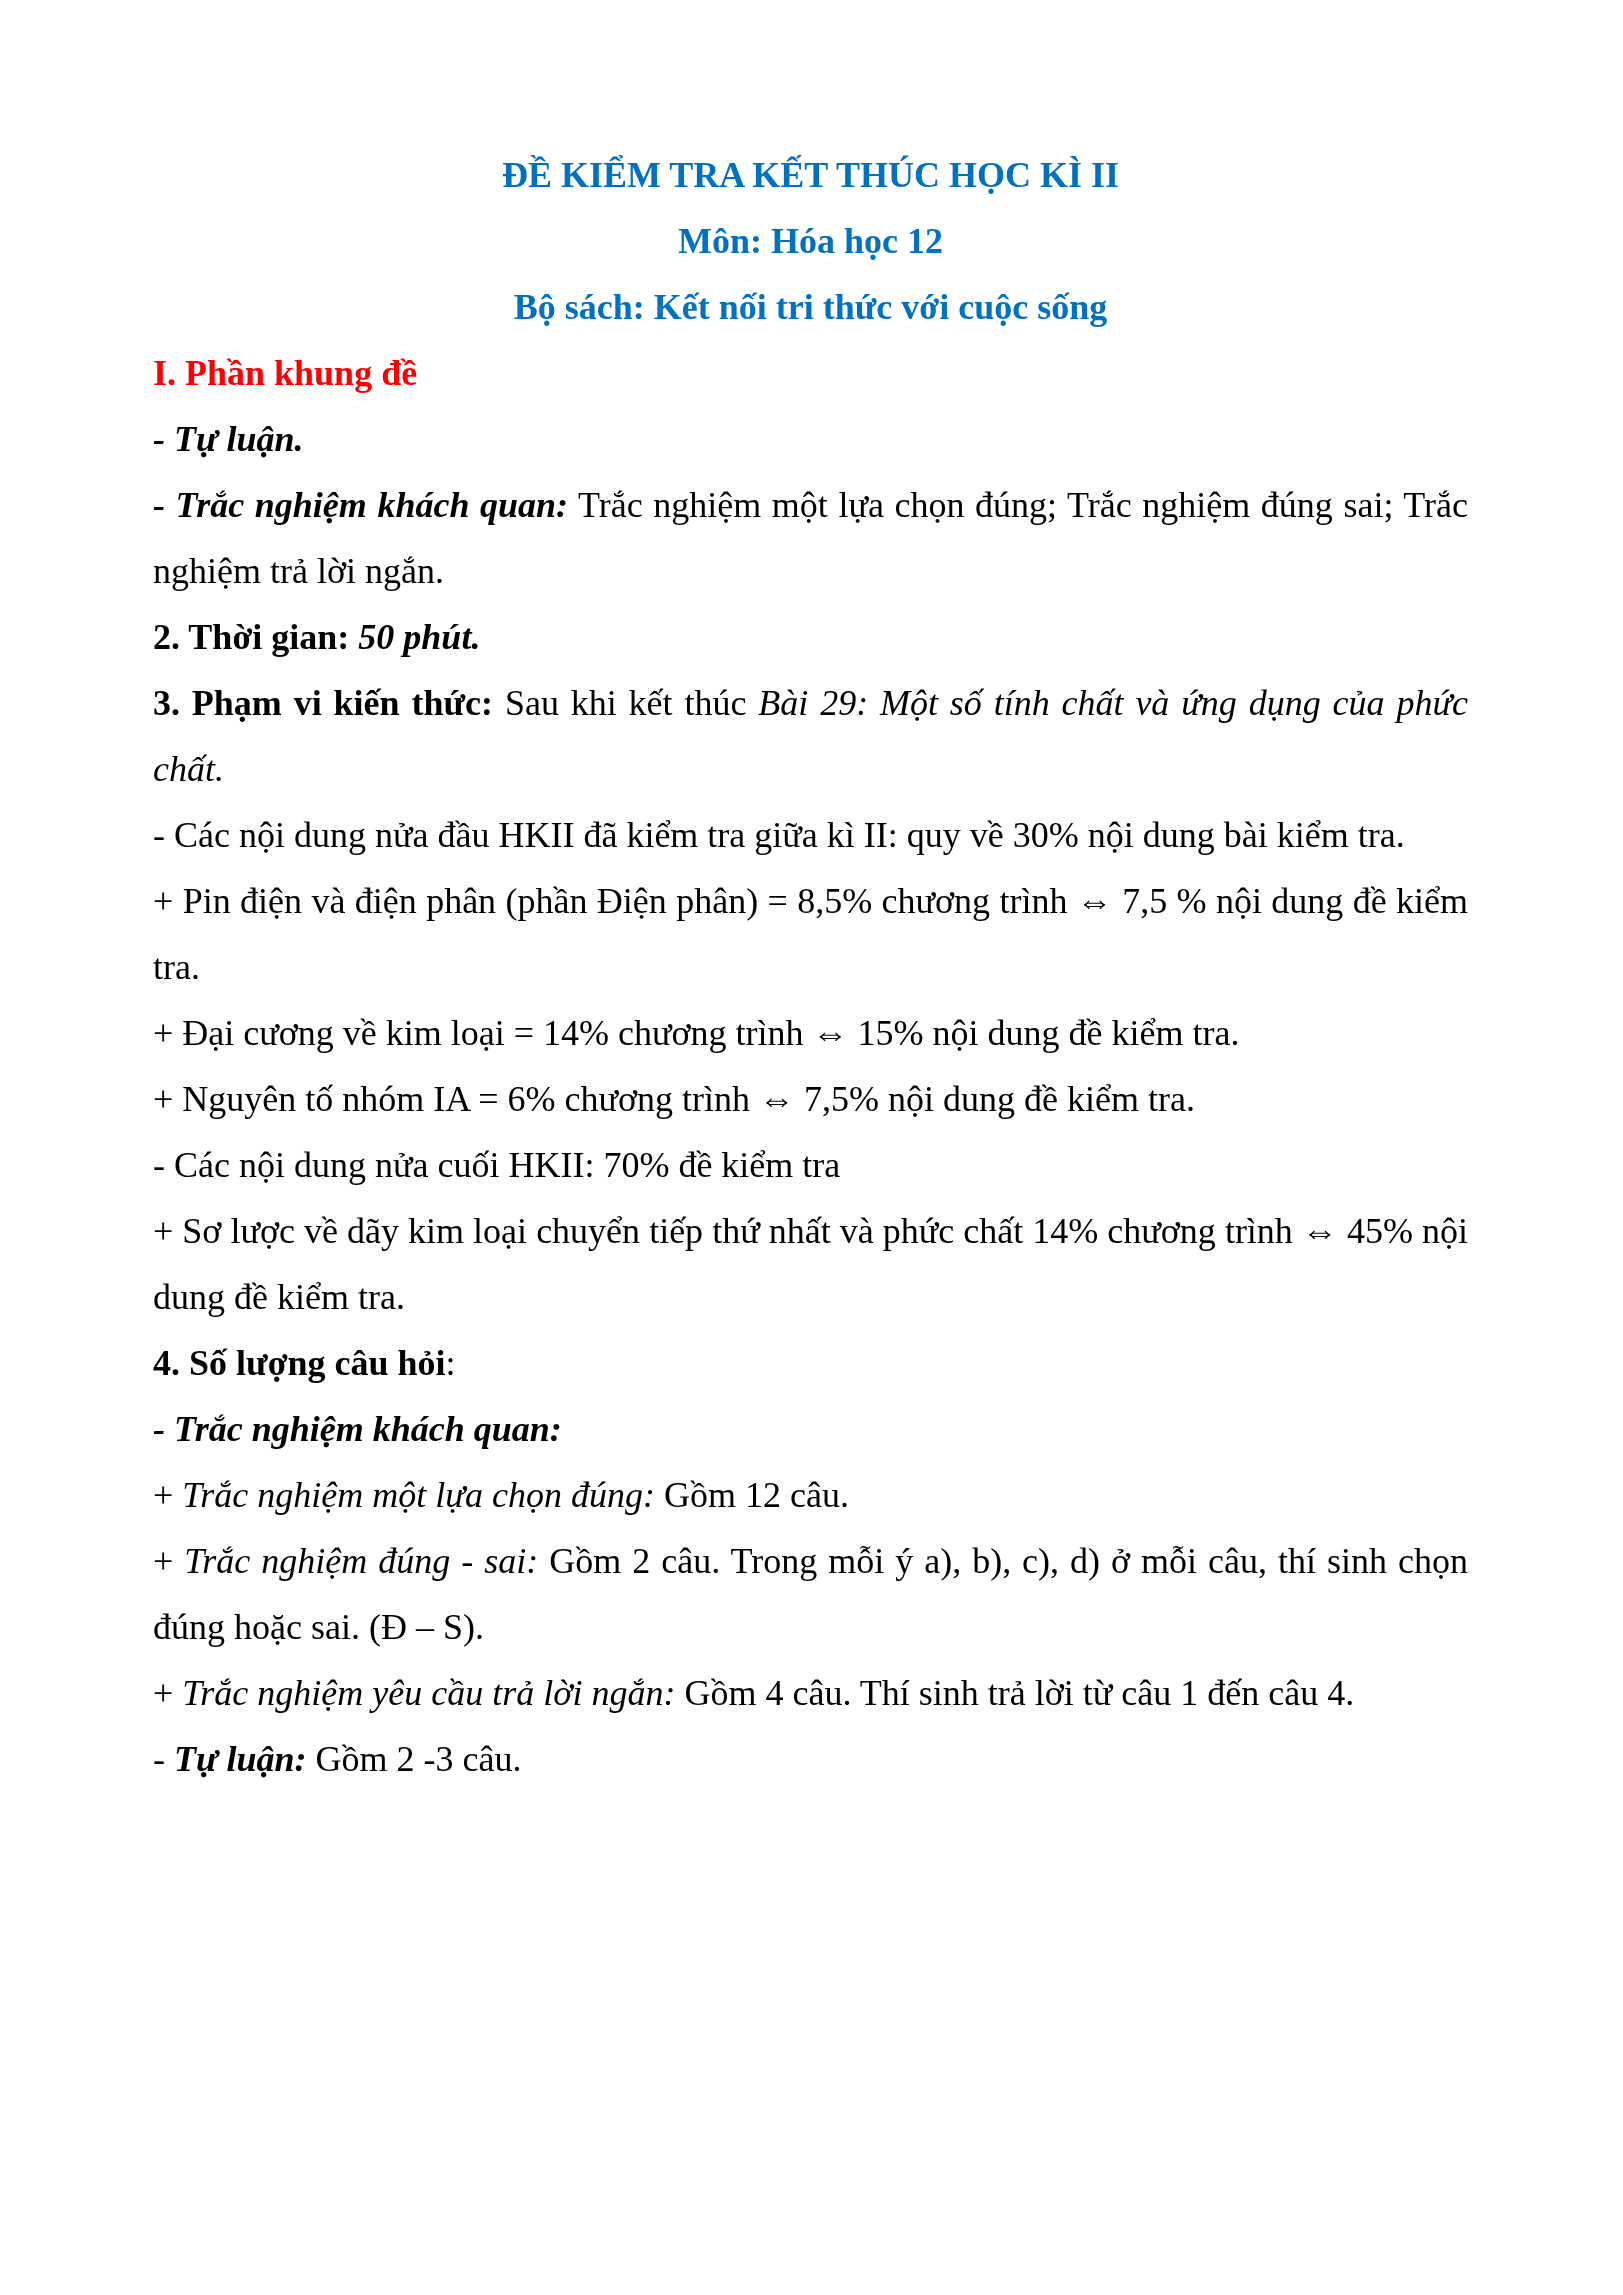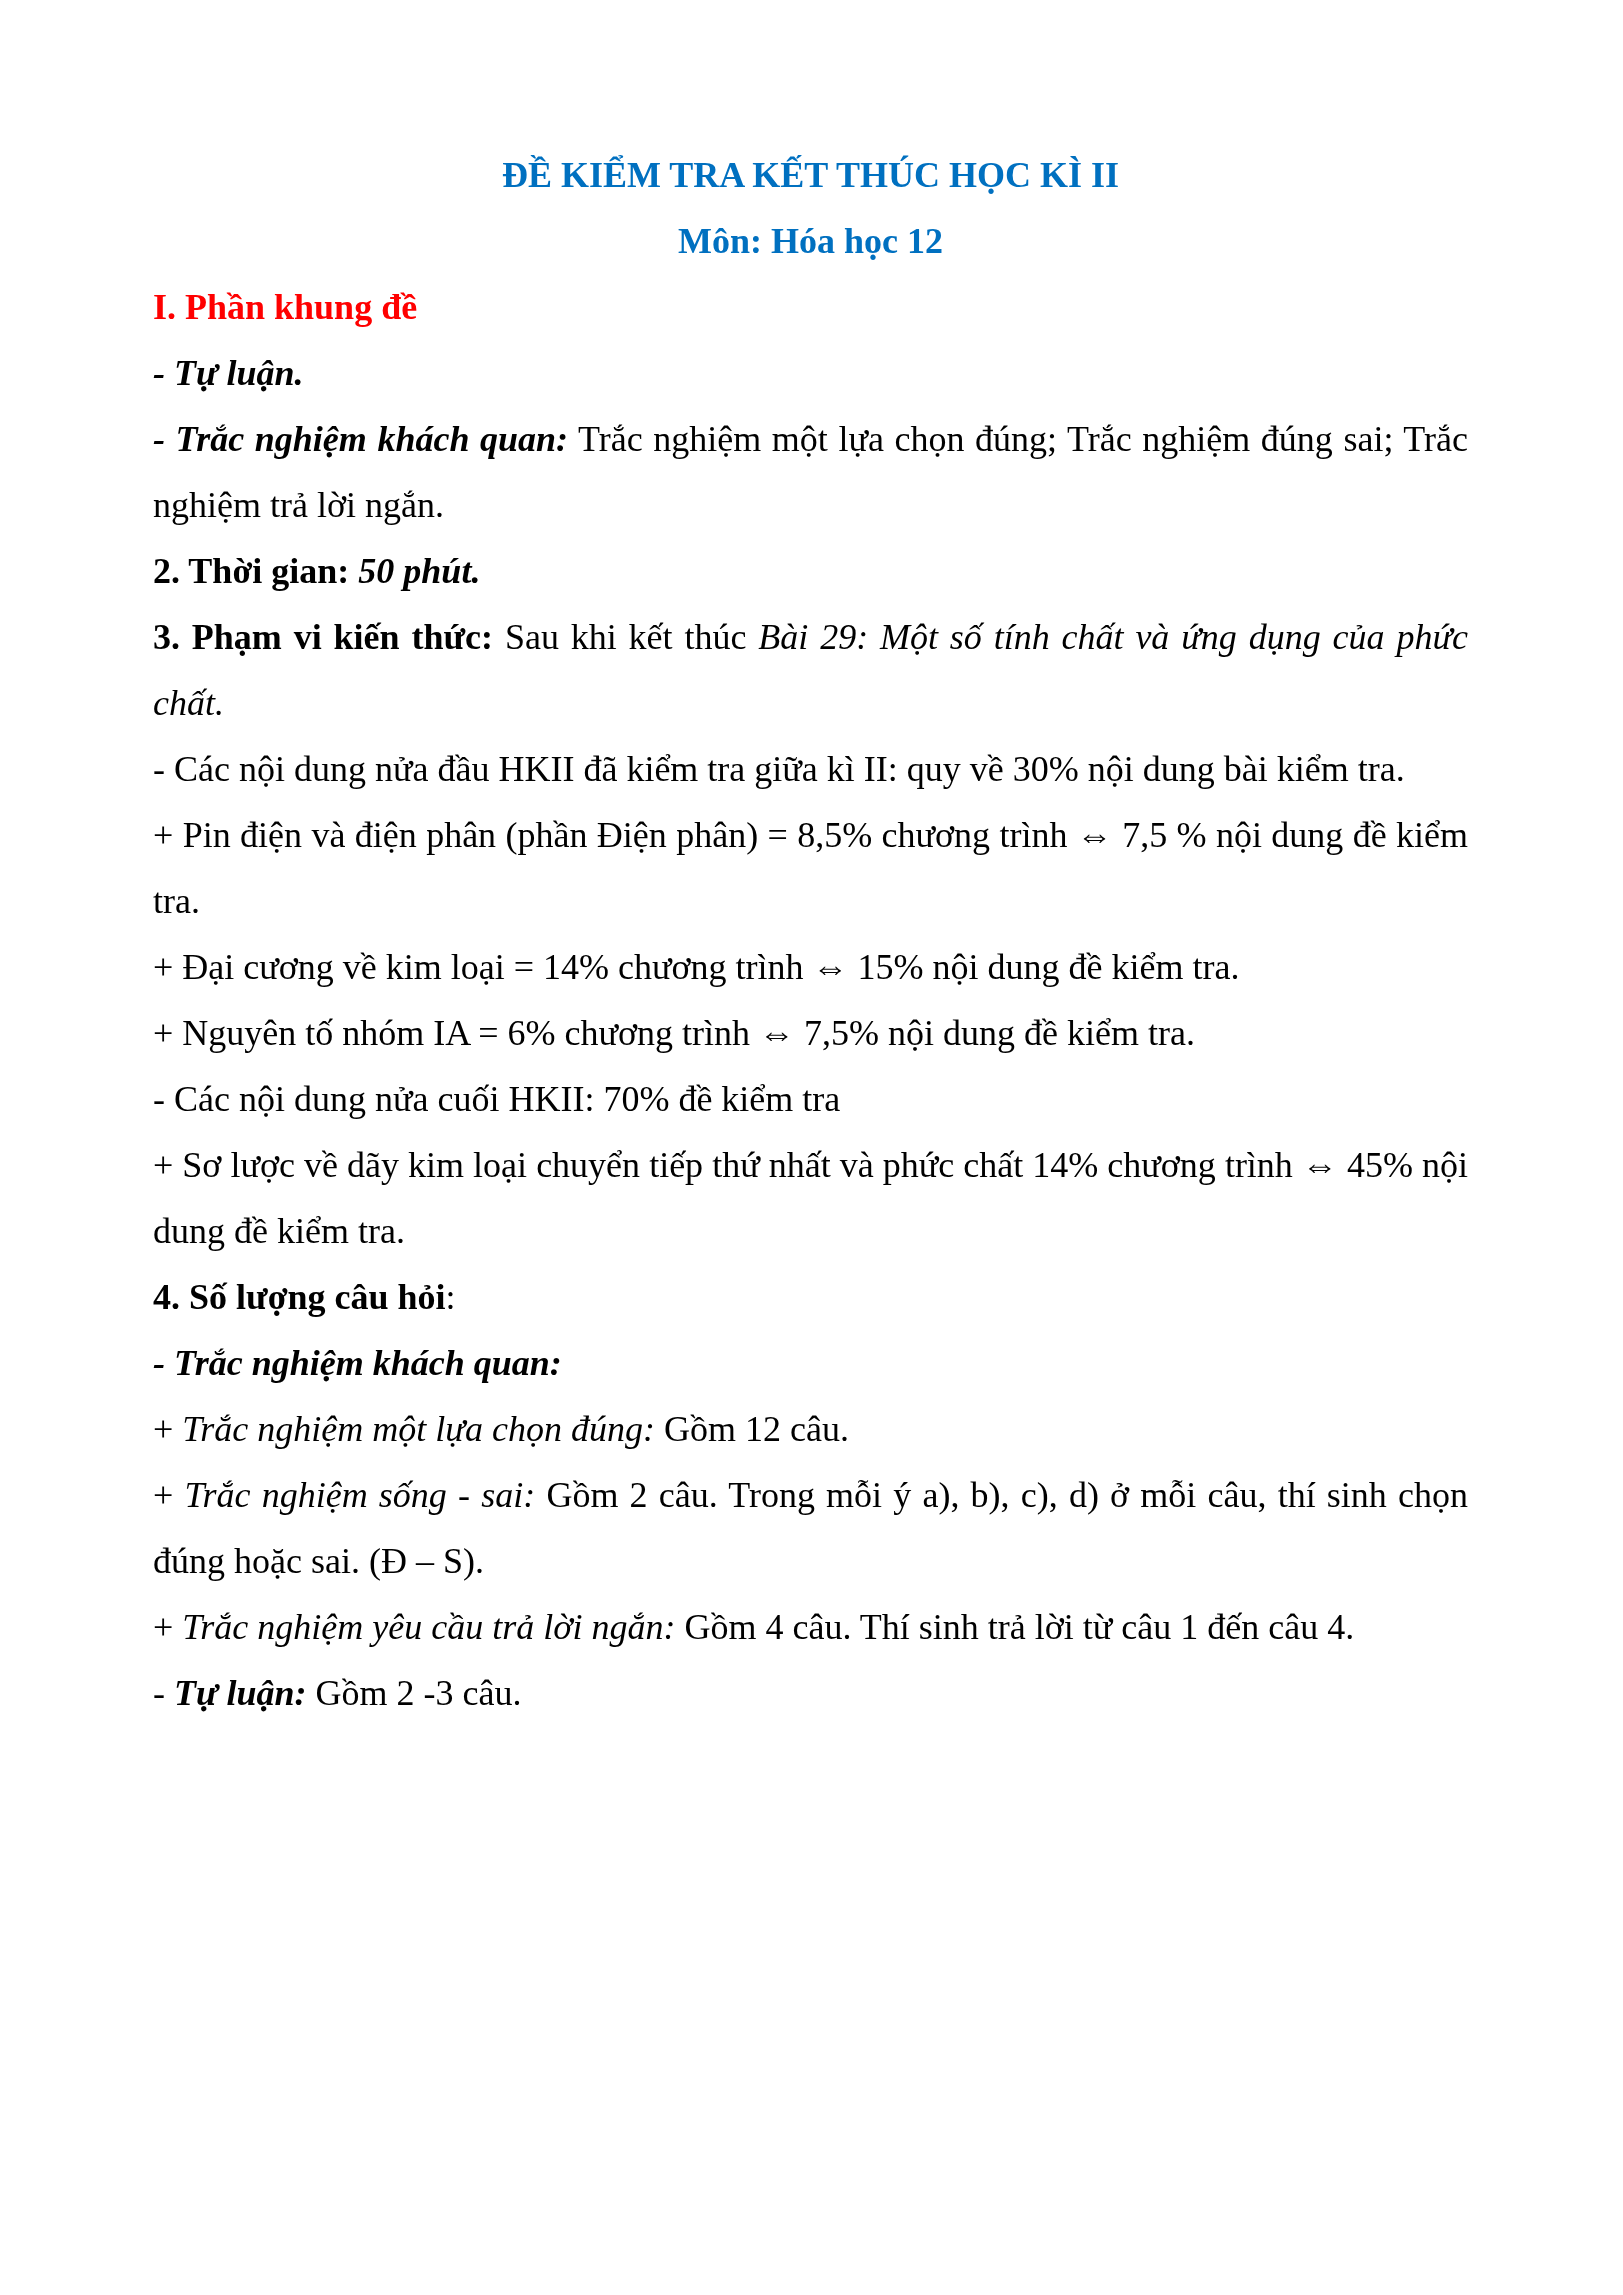--- a/index.html
+++ b/index.html
@@ -35,20 +35,21 @@
   .i  { font-style: italic; }
   .bi { font-weight: bold; font-style: italic; }
 </style>
 </head>
 <body>
 
 <div class="page">
 
   <div class="center-line">ĐỀ KIỂM TRA KẾT THÚC HỌC KÌ II</div>
   <div class="center-line">Môn: Hóa học 12</div>
+  <div class="center-line">Bộ sách: Kết nối tri thức với cuộc sống</div>
 
   <div class="red-heading">I. Phần khung đề</div>
 
 
   <p><span class="bi">- Tự luận.</span></p>
 
   <p><span class="bi">- Trắc nghiệm khách quan:</span><span> Trắc nghiệm một lựa chọn đúng; Trắc nghiệm đúng sai; Trắc nghiệm trả lời ngắn.</span></p>
 
   <p><span class="b">2. Thời gian:</span><span class="bi"> 50 phút.</span></p>
 
@@ -60,20 +61,20 @@
   <p>+ Nguyên tố nhóm IA = 6% chương trình ⇔ 7,5% nội dung đề kiểm tra.</p>
   <p>- Các nội dung nửa cuối HKII: 70% đề kiểm tra</p>
   <p>+ Sơ lược về dãy kim loại chuyển tiếp thứ nhất và phức chất 14% chương trình ⇔ 45% nội dung đề kiểm tra.</p>
 
   <p><span class="b">4. Số lượng câu hỏi</span><span>:</span></p>
 
   <p><span class="bi">- Trắc nghiệm khách quan:</span></p>
 
   <p><span>+ </span><span class="i">Trắc nghiệm một lựa chọn đúng:</span><span> Gồm 12 câu.</span></p>
 
-  <p><span>+ </span><span class="i">Trắc nghiệm sống - sai:</span><span> Gồm 2 câu. Trong mỗi ý a), b), c), d) ở mỗi câu, thí sinh chọn đúng hoặc sai. (Đ – S).</span></p>
+  <p><span>+ </span><span class="i">Trắc nghiệm đúng - sai:</span><span> Gồm 2 câu. Trong mỗi ý a), b), c), d) ở mỗi câu, thí sinh chọn đúng hoặc sai. (Đ – S).</span></p>
 
   <p><span>+ </span><span class="i">Trắc nghiệm yêu cầu trả lời ngắn:</span><span> Gồm 4 câu. Thí sinh trả lời từ câu 1 đến câu 4.</span></p>
 
   <p><span>- </span><span class="bi">Tự luận:</span><span> Gồm 2 -3 câu.</span></p>
 
 </div>
 
 
 </body></html>

